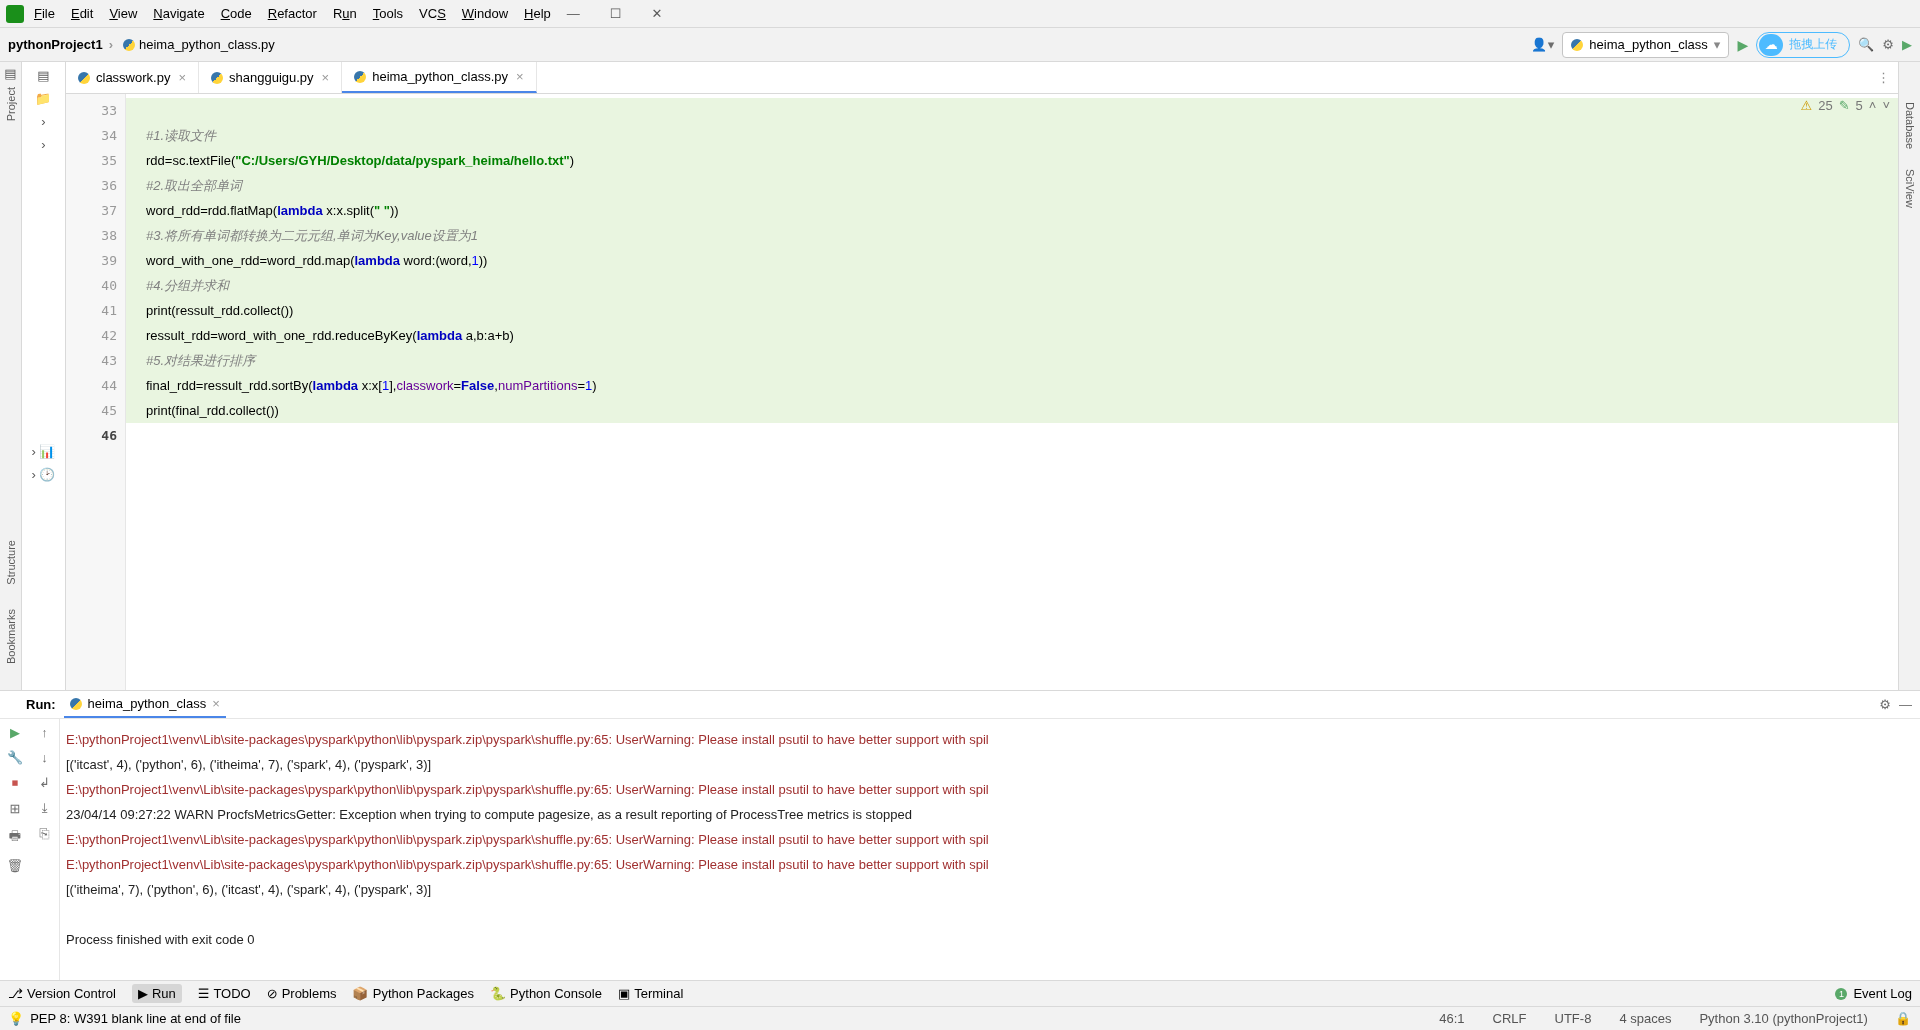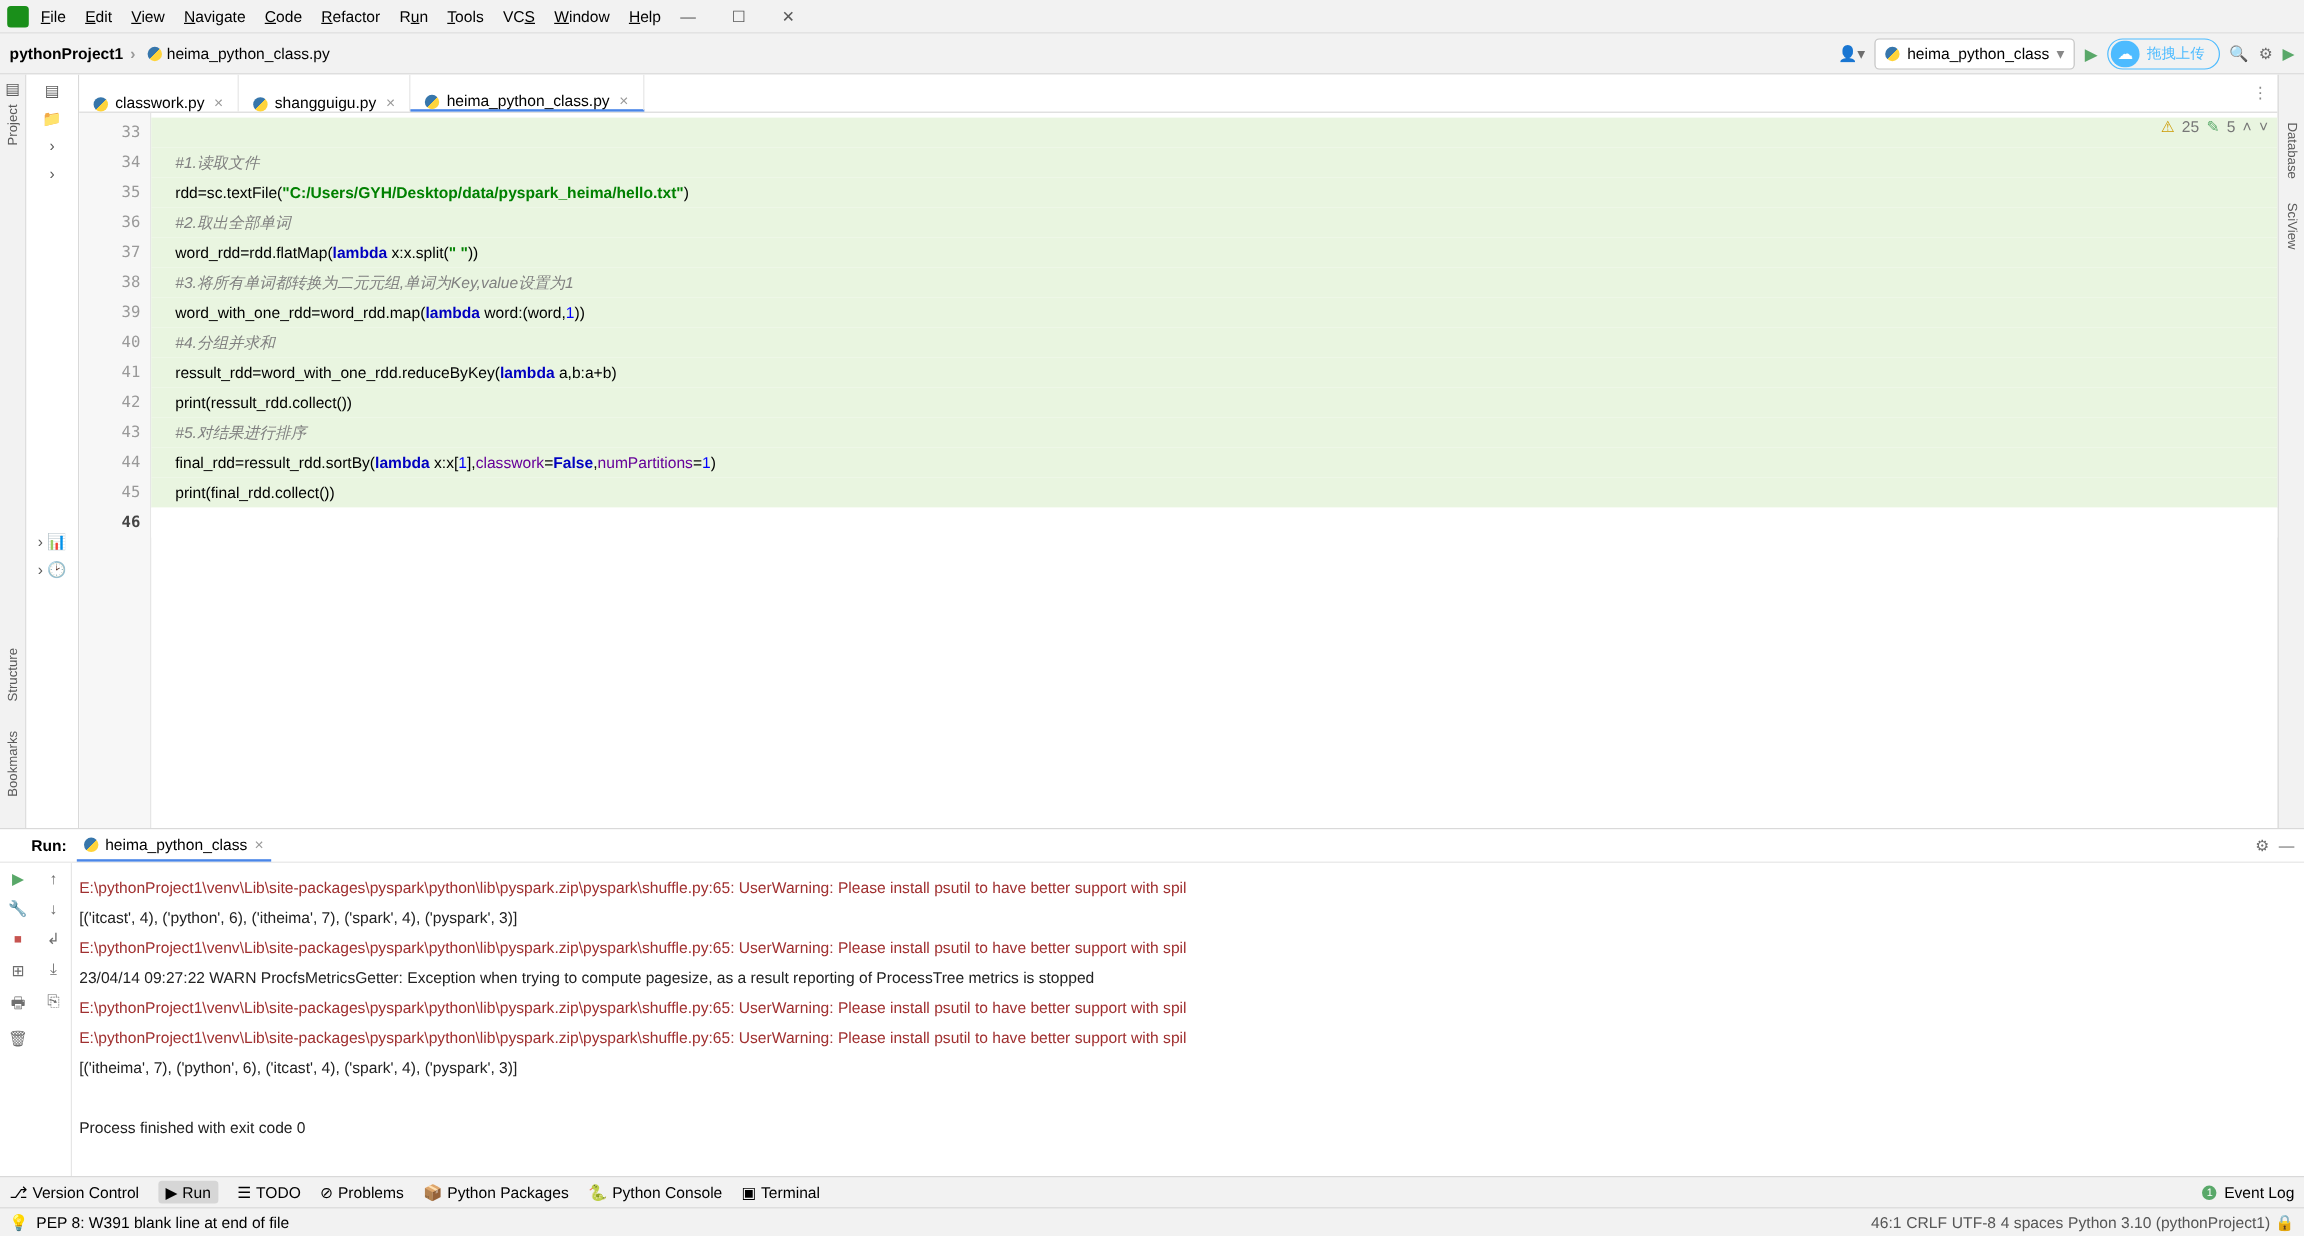--- a/index.html
+++ b/index.html
@@ -22,21 +22,21 @@
     .cloud .cicon { width: 24px; height: 22px; background: #4dbbff; border-radius: 11px; display: flex; align-items: center; justify-content: center; color: #fff; margin-right: 6px; }
     .cloud .ctext { color: #4dbbff; font-size: 12px; }
     .ticon { color: #6e6e6e; cursor: pointer; }
     .main { flex: 1; display: flex; overflow: hidden; }
     .leftgutter { width: 22px; background: #f2f2f2; border-right: 1px solid #d9d9d9; display: flex; flex-direction: column; align-items: center; padding-top: 4px; }
     .leftgutter .vtxt { writing-mode: vertical-rl; transform: rotate(180deg); color: #5a5a5a; font-size: 11px; margin-top: 6px; }
     .projectpane { width: 44px; background: #fff; border-right: 1px solid #d9d9d9; display: flex; flex-direction: column; align-items: center; padding-top: 6px; gap: 8px; }
     .projectpane .pitem { color: #5a5a5a; cursor: pointer; }
     .editor { flex: 1; display: flex; flex-direction: column; background: #fff; }
     .tabs { display: flex; align-items: center; height: 32px; border-bottom: 1px solid #d9d9d9; }
-    .tab { display: flex; align-items: flex-end; height: 100%; padding: 0 12px; border-right: 1px solid #e6e6e6; cursor: pointer; }
+    .tab { display: flex; align-items: center; height: 100%; padding: 0 12px; border-right: 1px solid #e6e6e6; cursor: pointer; }
     .tab.active { border-bottom: 2px solid #4a86e8; }
     .tab .py { width: 12px; height: 12px; border-radius: 50%; background: linear-gradient(135deg,#3776ab 50%,#ffd43b 50%); margin-right: 6px; }
     .tab .close { margin-left: 8px; color: #999; }
     .code { flex: 1; display: flex; position: relative; overflow: hidden; }
     .gutter { width: 60px; background: #f7f7f7; border-right: 1px solid #e6e6e6; text-align: right; padding: 4px 8px 0 0; }
     .gutter .ln { height: 25px; line-height: 25px; color: #999; font-family: "Consolas", monospace; }
     .gutter .ln.active { color: #444; font-weight: bold; }
     .codearea { flex: 1; padding-top: 4px; font-family: "Consolas", monospace; font-size: 15px; position: relative; }
     .codearea .line { height: 25px; line-height: 25px; padding-left: 20px; white-space: pre; background: #e9f5e0; }
     .codearea .line.last { background: #fff; }
@@ -64,21 +64,21 @@
     .console { flex: 1; font-family: "Consolas", monospace; font-size: 15px; padding: 8px 0 0 6px; white-space: pre; overflow: hidden; }
     .console .cline { height: 25px; line-height: 25px; }
     .warn { color: #a03030; }
     .out { color: #222; }
     .bottombar { height: 26px; background: #f2f2f2; border-top: 1px solid #d9d9d9; display: flex; align-items: center; padding: 0 8px; gap: 16px; }
     .bottombar .btab { display: flex; align-items: center; gap: 4px; cursor: pointer; }
     .bottombar .btab.active { background: #d6d6d6; padding: 2px 6px; border-radius: 3px; }
     .bottombar .right { margin-left: auto; display: flex; align-items: center; gap: 6px; }
     .bottombar .evbadge { width: 12px; height: 12px; background: #59a869; border-radius: 50%; color: #fff; font-size: 9px; display: flex; align-items: center; justify-content: center; }
     .statusbar { height: 24px; background: #f2f2f2; border-top: 1px solid #d9d9d9; display: flex; align-items: center; padding: 0 8px; }
-    .statusbar .sright { margin-left: auto; display: flex; gap: 4px; color: #555; }
+    .statusbar .sright { margin-left: auto; display: flex; gap: 28px; color: #555; }
     .statusbar .pep { display: flex; align-items: center; gap: 6px; }
     .pep .bulb { color: #cc9900; }
   </style>
 </head>
 <body>
 
 <div class="menubar">
   <div class="logo"></div>
   <span class="menu"><u>F</u>ile</span>
   <span class="menu"><u>E</u>dit</span>
@@ -186,22 +186,22 @@
           <span>˅</span>
         </div>
       <div class="line"></div>
           <div class="line"><span class="cm">#1.读取文件</span></div>
           <div class="line">rdd=sc.textFile(<span class="str">"C:/Users/GYH/Desktop/data/pyspark_heima/hello.txt"</span>)</div>
           <div class="line"><span class="cm">#2.取出全部单词</span></div>
           <div class="line">word_rdd=rdd.flatMap(<span class="kw">lambda</span> x:x.split(<span class="str">" "</span>))</div>
           <div class="line"><span class="cm">#3.将所有单词都转换为二元元组,单词为Key,value设置为1</span></div>
           <div class="line">word_with_one_rdd=word_rdd.map(<span class="kw">lambda</span> word:(word,<span class="num">1</span>))</div>
           <div class="line"><span class="cm">#4.分组并求和</span></div>
+          <div class="line">print(ressult_rdd.collect())</div>
           <div class="line">ressult_rdd=word_with_one_rdd.reduceByKey(<span class="kw">lambda</span> a,b:a+b)</div>
-          <div class="line">print(ressult_rdd.collect())</div>
           <div class="line"><span class="cm">#5.对结果进行排序</span></div>
           <div class="line">final_rdd=ressult_rdd.sortBy(<span class="kw">lambda</span> x:x[<span class="num">1</span>],<span class="arg">classwork</span>=<span class="kw">False</span>,<span class="arg">numPartitions</span>=<span class="num">1</span>)</div>
           <div class="line">print(final_rdd.collect())</div>
           <div class="line last"></div>
         </div>
     </div>
   </div>
 
   <div class="rightgutter">
     <span class="vtxt">Database</span>

